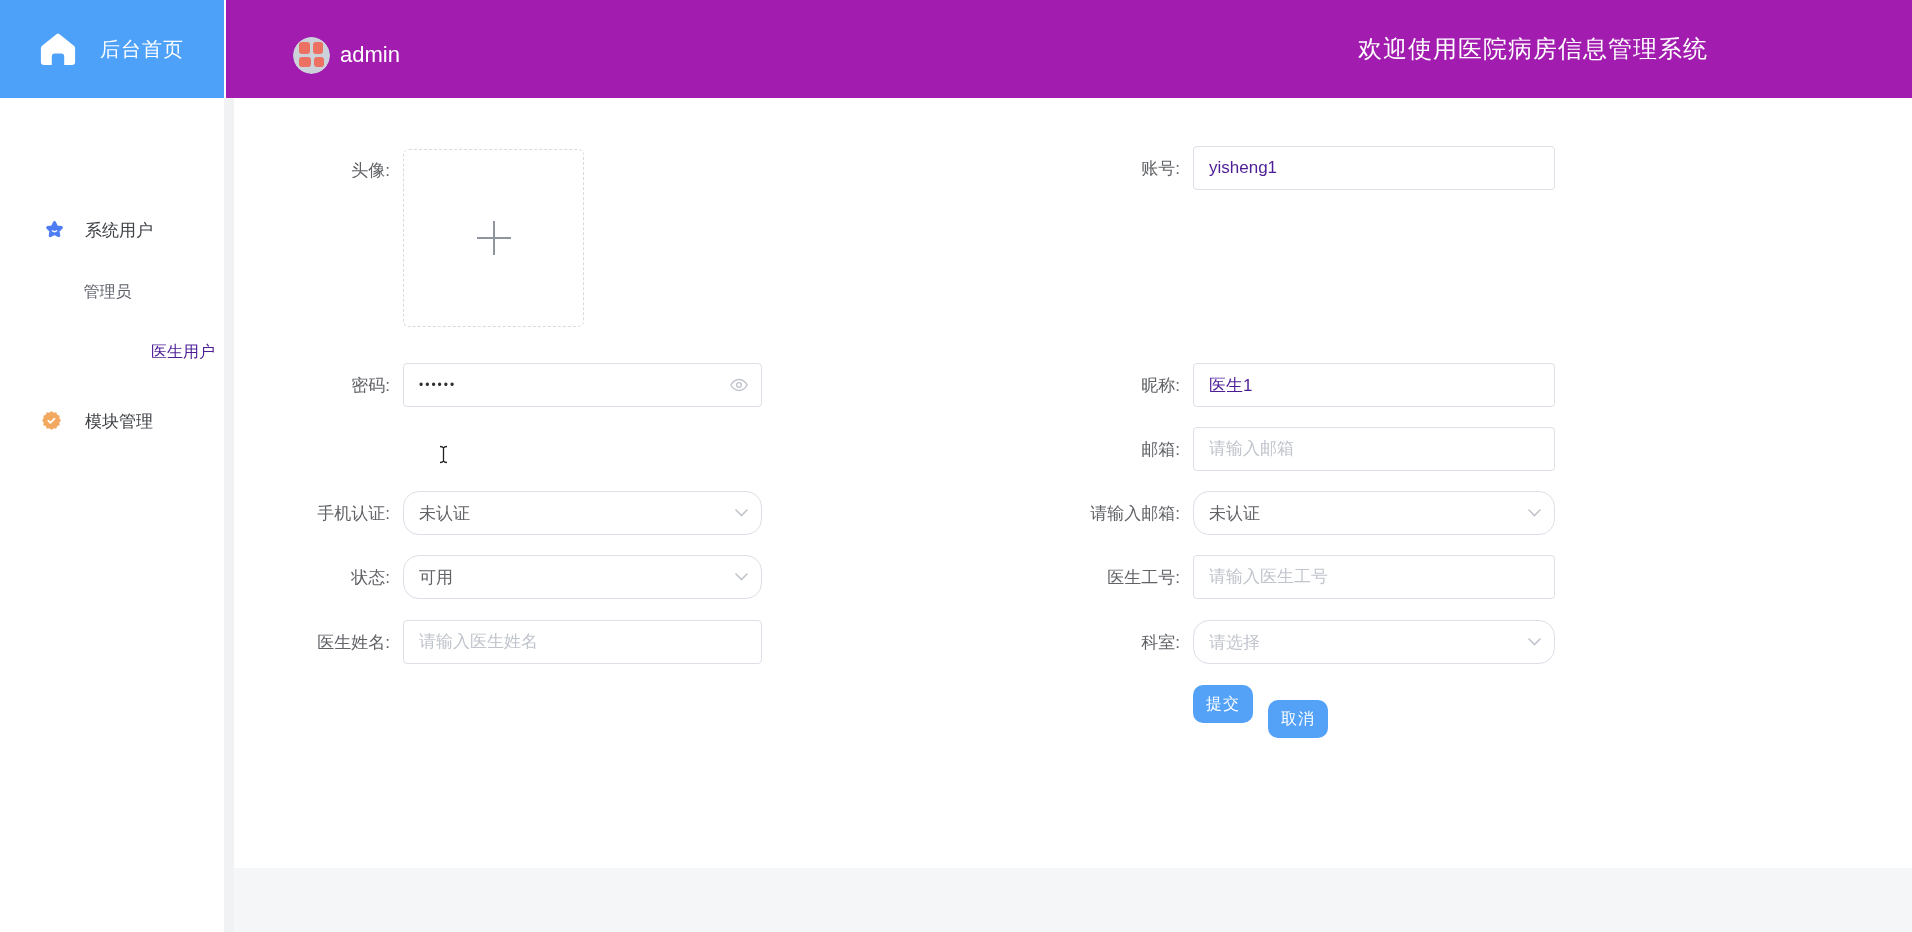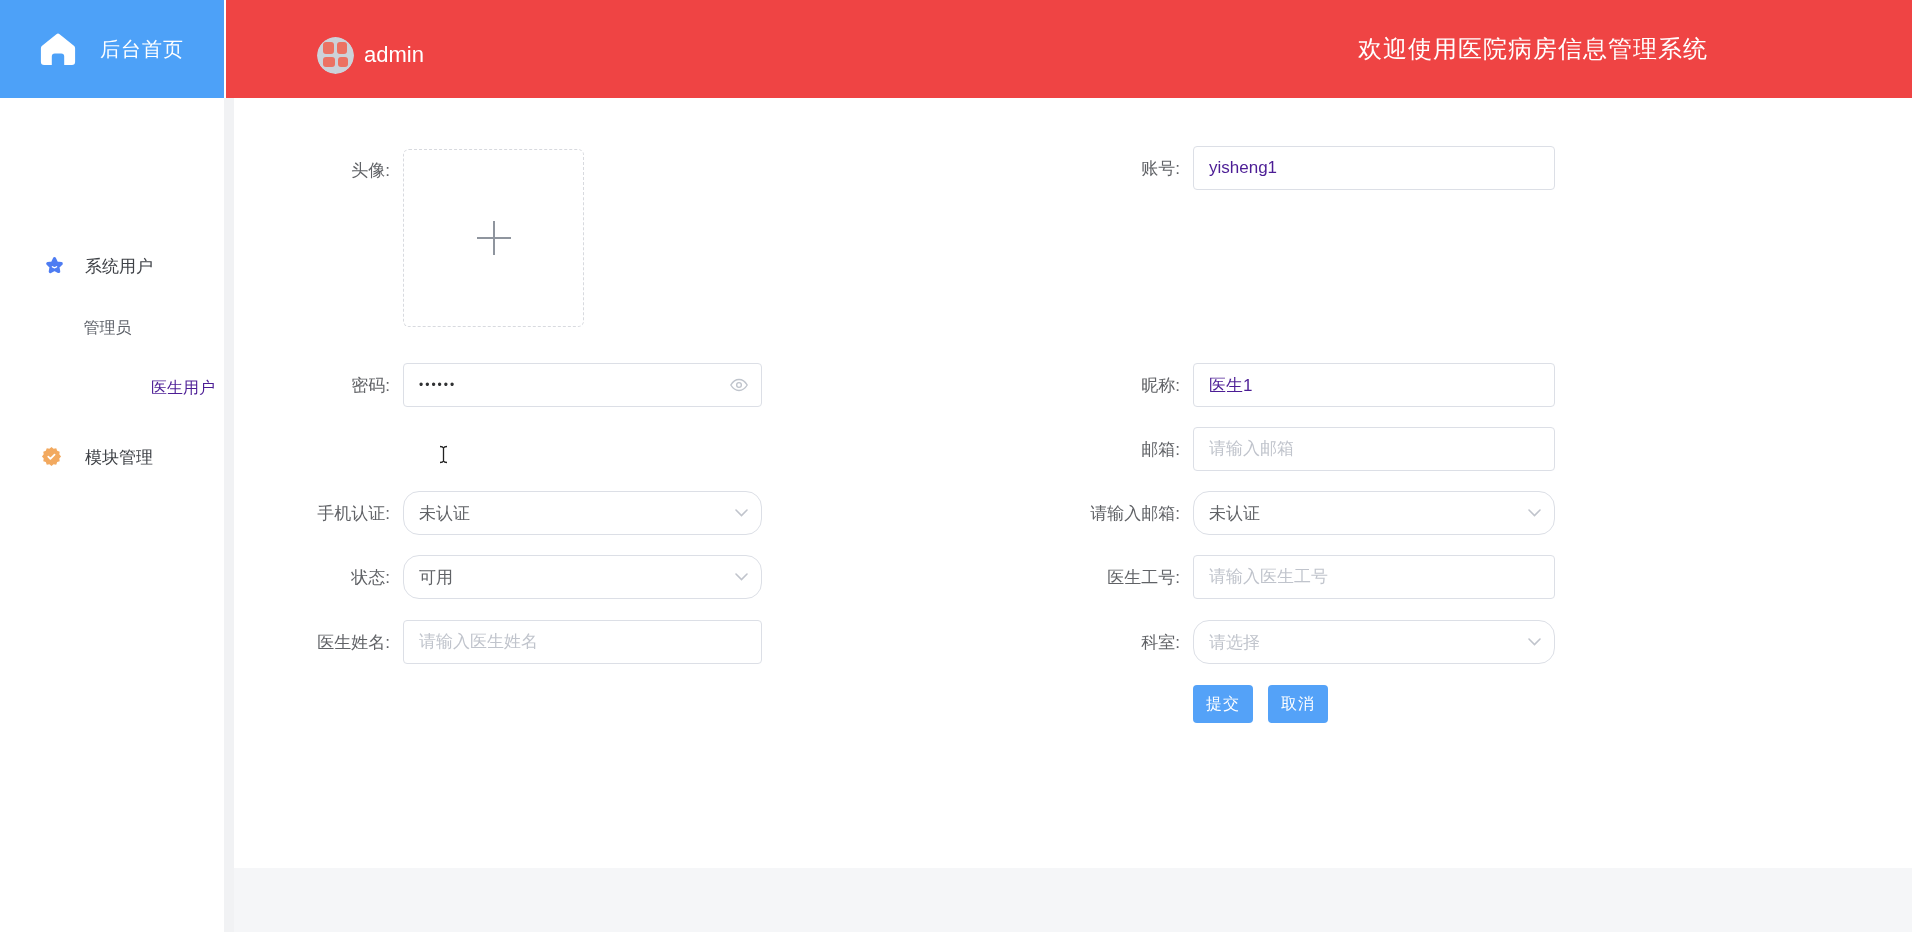--- a/index.html
+++ b/index.html
@@ -5,29 +5,29 @@
   html,body{margin:0;padding:0;}
   .page{position:relative;width:1912px;height:932px;background:#fff;overflow:hidden;
         font-family:"Liberation Sans","DejaVu Sans",sans-serif;}
 
   
   .brand{position:absolute;left:0;top:0;width:224px;height:98px;background:#4da1f8;
          display:flex;align-items:center;}
   .brand .home-ico{margin-left:38px;display:flex;}
   .brand .brand-label{margin-left:22px;color:#fff;font-size:20px;letter-spacing:1px;}
   .header-divider{position:absolute;left:224px;top:0;width:2px;height:98px;background:#fff;z-index:4;}
-  .topbar{position:absolute;left:226px;top:0;right:0;height:110px;background:#ef4444;
-          display:flex;align-items:center;padding-left:24px;}
+  .topbar{position:absolute;left:226px;top:0;right:0;height:110px;background:#a21caf;
+          display:flex;align-items:center;}
   .avatar{margin-left:67px;width:37px;height:37px;border-radius:50%;overflow:hidden;display:flex;}
   .username{margin-left:10px;color:#fff;font-size:22px;}
   .welcome{position:absolute;right:204px;top:0;height:98px;display:flex;align-items:center;
            color:#fff;font-size:24px;letter-spacing:1px;}
 
   
-  .sidebar{position:absolute;left:0;top:98px;width:224px;bottom:16px;background:#fff;margin-top:36px;}
+  .sidebar{position:absolute;left:0;top:98px;width:224px;bottom:16px;background:#fff;}
   .gutter{position:absolute;left:224px;top:98px;width:10px;bottom:0;background:#f1f2f4;}
   .side-icon{position:absolute;display:flex;}
   .side-txt{position:absolute;color:#3e4146;font-size:17px;line-height:19px;cursor:pointer;}
   .side-sub{position:absolute;left:0;width:215px;text-align:center;font-size:16px;
             color:#5a5e66;line-height:18px;cursor:pointer;}
   .side-sub.active{color:#4c1d95;text-align:right;}
 
   
   .content{position:absolute;left:234px;top:98px;right:0;height:770px;background:#fff;}
   .footer{position:absolute;left:234px;top:868px;right:0;bottom:0;background:#f5f6f8;}
@@ -56,21 +56,21 @@
   .field-avatar .lbl{padding-top:10px;}
   .upload-box{width:181px;height:178px;border:1px dashed #d8dadf;border-radius:6px;
               box-sizing:border-box;display:flex;align-items:center;justify-content:center;
               cursor:pointer;background:#fff;}
   .plus-icon{position:relative;width:34px;height:34px;}
   .plus-icon::before,.plus-icon::after{content:"";position:absolute;background:#8f959e;}
   .plus-icon::before{left:0;top:16px;width:34px;height:2px;}
   .plus-icon::after{left:16px;top:0;width:2px;height:34px;}
 
   
-  .btn{position:absolute;height:38px;width:60px;border:none;border-radius:4px;background:#54a2f8;
+  .btn{position:absolute;height:38px;width:60px;border:none;border-radius:10px;background:#54a2f8;
        color:#fff;font-size:16px;font-family:inherit;display:flex;align-items:center;
        justify-content:center;cursor:pointer;letter-spacing:1px;}
 
   
   .ibeam{position:absolute;left:438px;top:445px;display:flex;z-index:5;}
 </style>
 </head>
 <body>
 
 <div class="page">
@@ -226,21 +226,21 @@
       <span class="chev">
         <svg width="13" height="8" viewBox="0 0 13 8">
             <path d="M1 1l5.5 5.5L12 1" fill="none" stroke="#c0c4cc" stroke-width="1.6" stroke-linecap="round"></path>
           </svg>
       </span>
     </div>
   </div>
 
 
   <button class="btn" style="left:1193px;top:685px;">提交</button>
-  <button class="btn" style="left:1268px;top:685px;">取消</button>
+  <button class="btn" style="left:1268px;top:700px;">取消</button>
 
   <span class="ibeam">
     <svg width="11" height="19" viewBox="0 0 11 19">
       <path d="M2 1.5c1.5 0 3 .5 3.5 1.5.5-1 2-1.5 3.5-1.5M5.5 3v13M2 17.5c1.5 0 3-.5 3.5-1.5.5 1 2 1.5 3.5 1.5" stroke="#222" stroke-width="1.3" fill="none"></path>
     </svg>
   </span>
 
 </div>
 
 </body></html>

